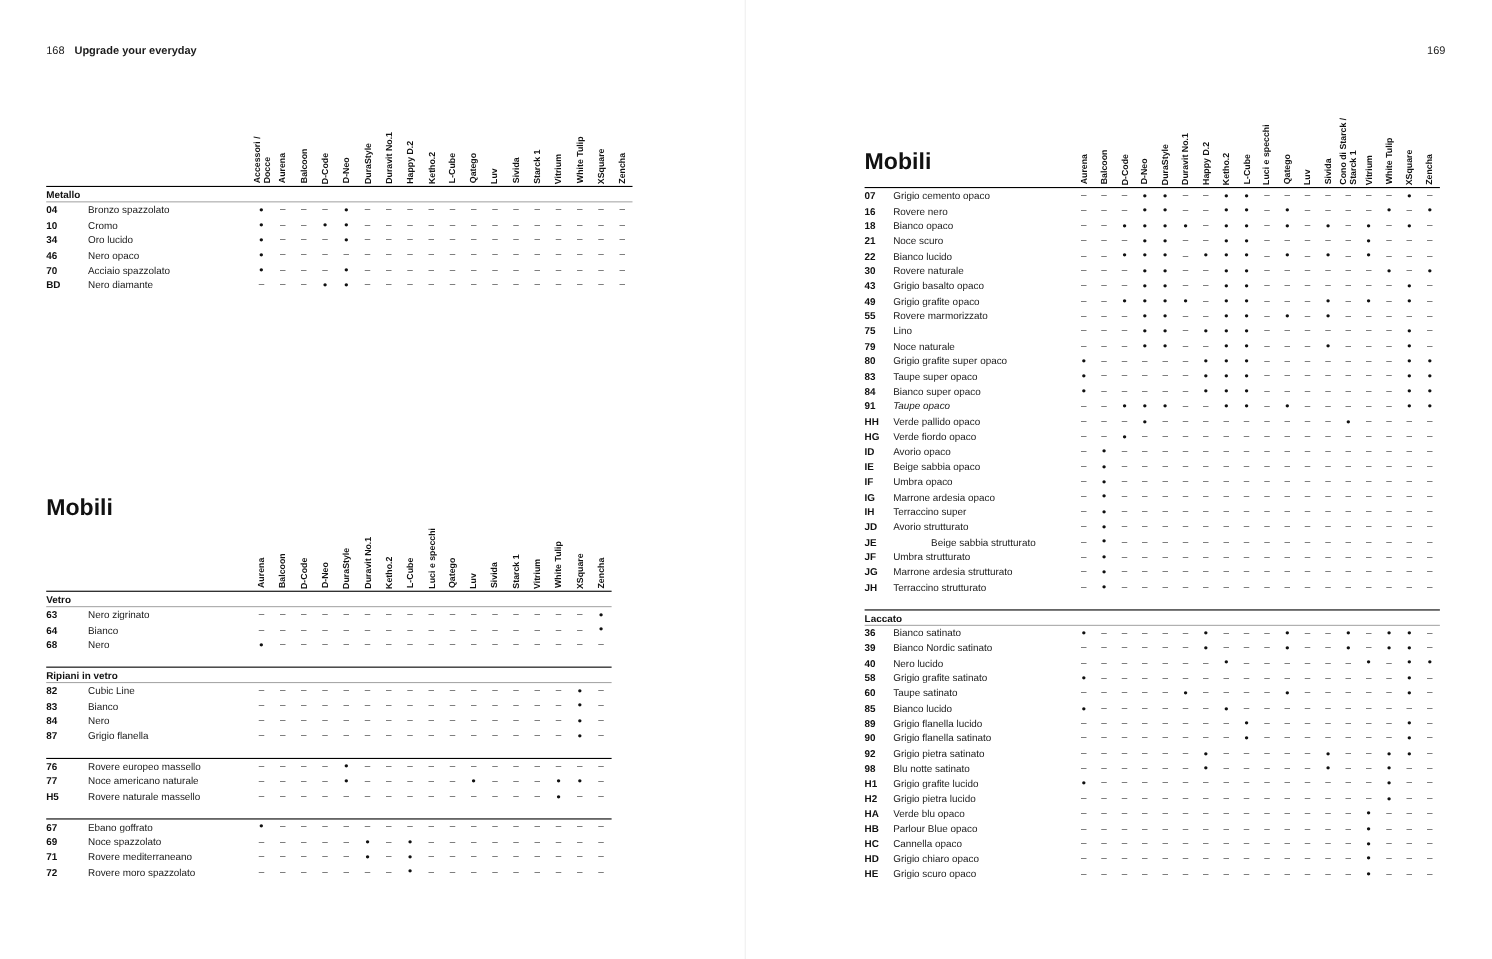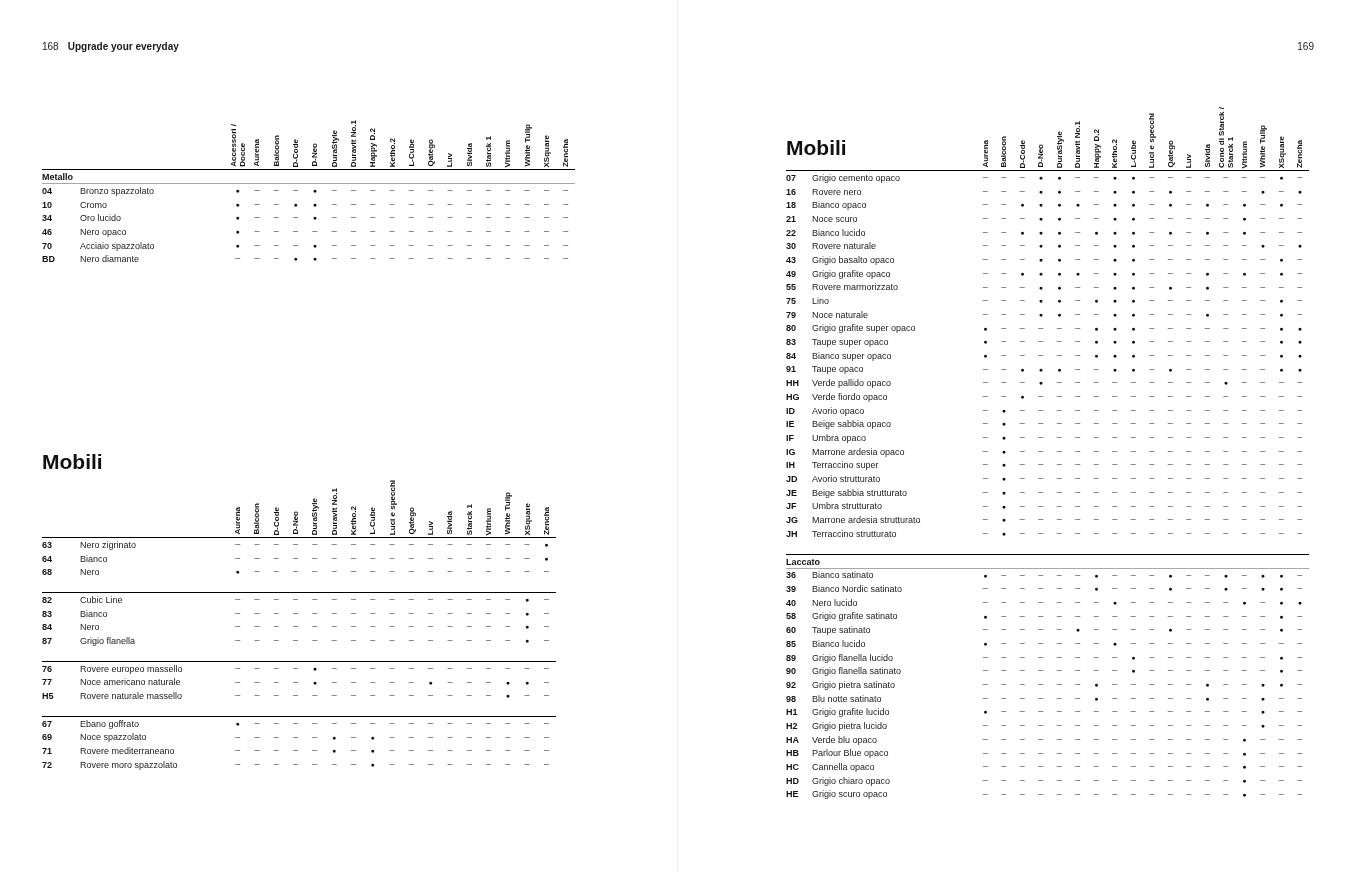--- a/index.html
+++ b/index.html
@@ -297,20 +297,21 @@
           <span class="mx-vtext">White Tulip</span>
         </div>
         <div class="mx-hcell" style="width: 19.3px;">
           <span class="mx-vtext">XSquare</span>
         </div>
         <div class="mx-hcell" style="width: 19.3px;">
           <span class="mx-vtext">Zencha</span>
         </div>
       </div>
       <div class="mx-section">
+        <div class="mx-section-title">Vetro</div>
         <div class="mx-row">
           <div class="mx-code" style="width: 38px;">63</div>
           <div class="mx-label" style="width: 148px;">Nero zigrinato</div>
           <div class="mx-cell" style="width: 19.3px;"><span class="dash">–</span></div>
           <div class="mx-cell" style="width: 19.3px;"><span class="dash">–</span></div>
           <div class="mx-cell" style="width: 19.3px;"><span class="dash">–</span></div>
           <div class="mx-cell" style="width: 19.3px;"><span class="dash">–</span></div>
           <div class="mx-cell" style="width: 19.3px;"><span class="dash">–</span></div>
           <div class="mx-cell" style="width: 19.3px;"><span class="dash">–</span></div>
           <div class="mx-cell" style="width: 19.3px;"><span class="dash">–</span></div>
@@ -362,20 +363,21 @@
           <div class="mx-cell" style="width: 19.3px;"><span class="dash">–</span></div>
           <div class="mx-cell" style="width: 19.3px;"><span class="dash">–</span></div>
           <div class="mx-cell" style="width: 19.3px;"><span class="dash">–</span></div>
           <div class="mx-cell" style="width: 19.3px;"><span class="dash">–</span></div>
           <div class="mx-cell" style="width: 19.3px;"><span class="dash">–</span></div>
           <div class="mx-cell" style="width: 19.3px;"><span class="dash">–</span></div>
           <div class="mx-cell" style="width: 19.3px;"><span class="dash">–</span></div>
         </div>
       </div>
       <div class="mx-section">
+        <div class="mx-section-title">Ripiani in vetro</div>
         <div class="mx-row">
           <div class="mx-code" style="width: 38px;">82</div>
           <div class="mx-label" style="width: 148px;">Cubic Line</div>
           <div class="mx-cell" style="width: 19.3px;"><span class="dash">–</span></div>
           <div class="mx-cell" style="width: 19.3px;"><span class="dash">–</span></div>
           <div class="mx-cell" style="width: 19.3px;"><span class="dash">–</span></div>
           <div class="mx-cell" style="width: 19.3px;"><span class="dash">–</span></div>
           <div class="mx-cell" style="width: 19.3px;"><span class="dash">–</span></div>
           <div class="mx-cell" style="width: 19.3px;"><span class="dash">–</span></div>
           <div class="mx-cell" style="width: 19.3px;"><span class="dash">–</span></div>
@@ -978,21 +980,21 @@
           <div class="mx-cell" style="width: 18.5px;"><span class="dash">–</span></div>
           <div class="mx-cell" style="width: 18.5px;"><span class="dash">–</span></div>
           <div class="mx-cell" style="width: 18.5px;"><span class="dash">–</span></div>
           <div class="mx-cell" style="width: 18.5px;"><span class="dash">–</span></div>
           <div class="mx-cell" style="width: 18.5px;"><span class="dash">–</span></div>
           <div class="mx-cell" style="width: 18.5px;"><span class="dot">●</span></div>
           <div class="mx-cell" style="width: 18.5px;"><span class="dot">●</span></div>
         </div>
         <div class="mx-row">
           <div class="mx-code" style="width: 26px;">91</div>
-          <div class="mx-label" style="width: 164px;">Taupe opaco</div>
+          <div class="mx-label" style="width: 164px; font-style: italic;">Taupe opaco</div>
           <div class="mx-cell" style="width: 18.5px;"><span class="dash">–</span></div>
           <div class="mx-cell" style="width: 18.5px;"><span class="dash">–</span></div>
           <div class="mx-cell" style="width: 18.5px;"><span class="dot">●</span></div>
           <div class="mx-cell" style="width: 18.5px;"><span class="dot">●</span></div>
           <div class="mx-cell" style="width: 18.5px;"><span class="dot">●</span></div>
           <div class="mx-cell" style="width: 18.5px;"><span class="dash">–</span></div>
           <div class="mx-cell" style="width: 18.5px;"><span class="dash">–</span></div>
           <div class="mx-cell" style="width: 18.5px;"><span class="dot">●</span></div>
           <div class="mx-cell" style="width: 18.5px;"><span class="dot">●</span></div>
           <div class="mx-cell" style="width: 18.5px;"><span class="dash">–</span></div>
@@ -1176,21 +1178,21 @@
           <div class="mx-cell" style="width: 18.5px;"><span class="dash">–</span></div>
           <div class="mx-cell" style="width: 18.5px;"><span class="dash">–</span></div>
           <div class="mx-cell" style="width: 18.5px;"><span class="dash">–</span></div>
           <div class="mx-cell" style="width: 18.5px;"><span class="dash">–</span></div>
           <div class="mx-cell" style="width: 18.5px;"><span class="dash">–</span></div>
           <div class="mx-cell" style="width: 18.5px;"><span class="dash">–</span></div>
           <div class="mx-cell" style="width: 18.5px;"><span class="dash">–</span></div>
         </div>
         <div class="mx-row">
           <div class="mx-code" style="width: 26px;">JE</div>
-          <div class="mx-label" style="width: 164px;">Beige sabbia strutturato</div>
+          <div class="mx-label" style="width: 164px; text-align: center;">Beige sabbia strutturato</div>
           <div class="mx-cell" style="width: 18.5px;"><span class="dash">–</span></div>
           <div class="mx-cell" style="width: 18.5px;"><span class="dot">●</span></div>
           <div class="mx-cell" style="width: 18.5px;"><span class="dash">–</span></div>
           <div class="mx-cell" style="width: 18.5px;"><span class="dash">–</span></div>
           <div class="mx-cell" style="width: 18.5px;"><span class="dash">–</span></div>
           <div class="mx-cell" style="width: 18.5px;"><span class="dash">–</span></div>
           <div class="mx-cell" style="width: 18.5px;"><span class="dash">–</span></div>
           <div class="mx-cell" style="width: 18.5px;"><span class="dash">–</span></div>
           <div class="mx-cell" style="width: 18.5px;"><span class="dash">–</span></div>
           <div class="mx-cell" style="width: 18.5px;"><span class="dash">–</span></div>

